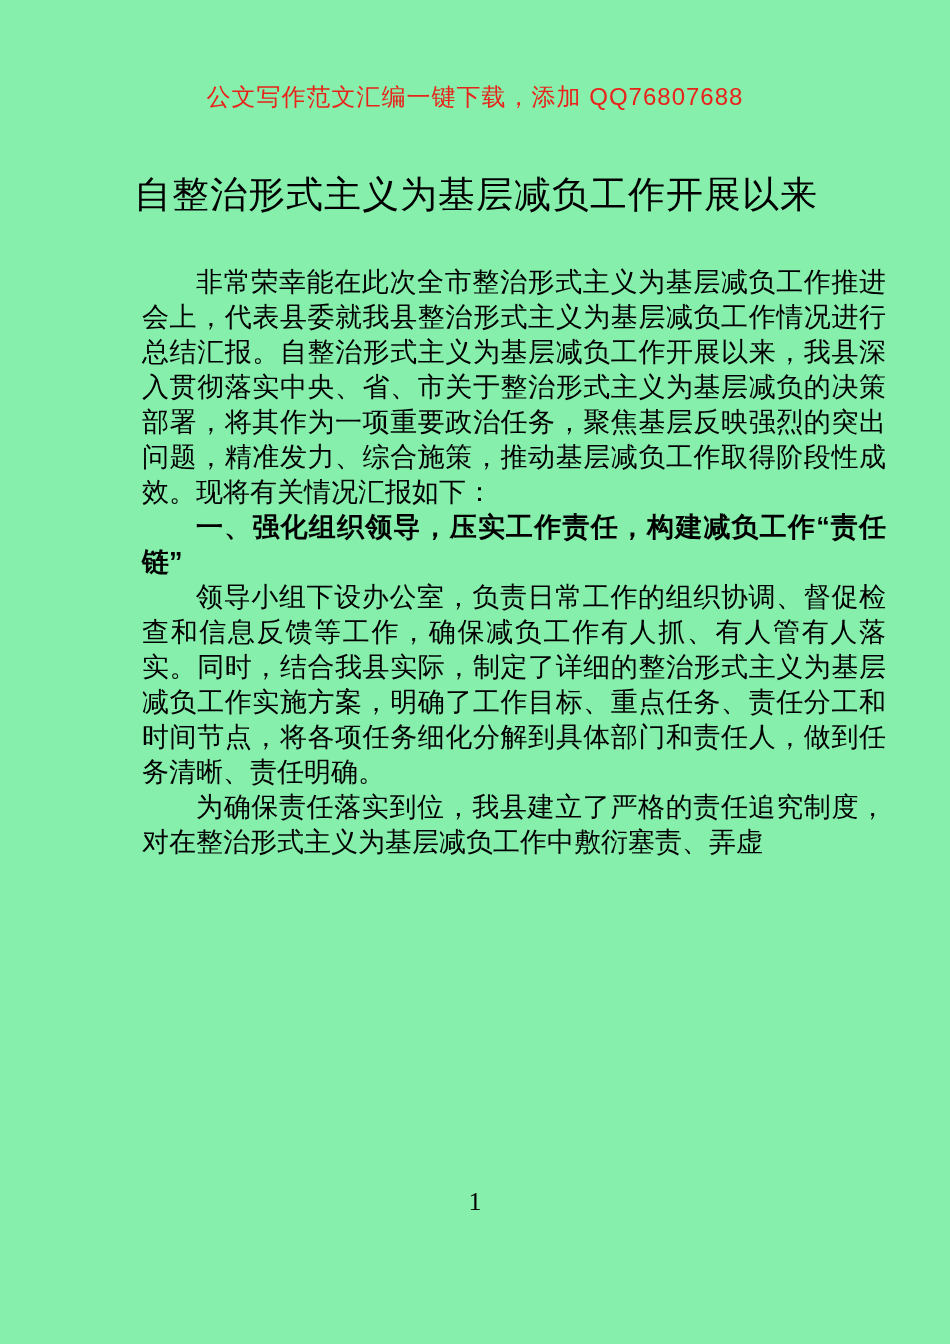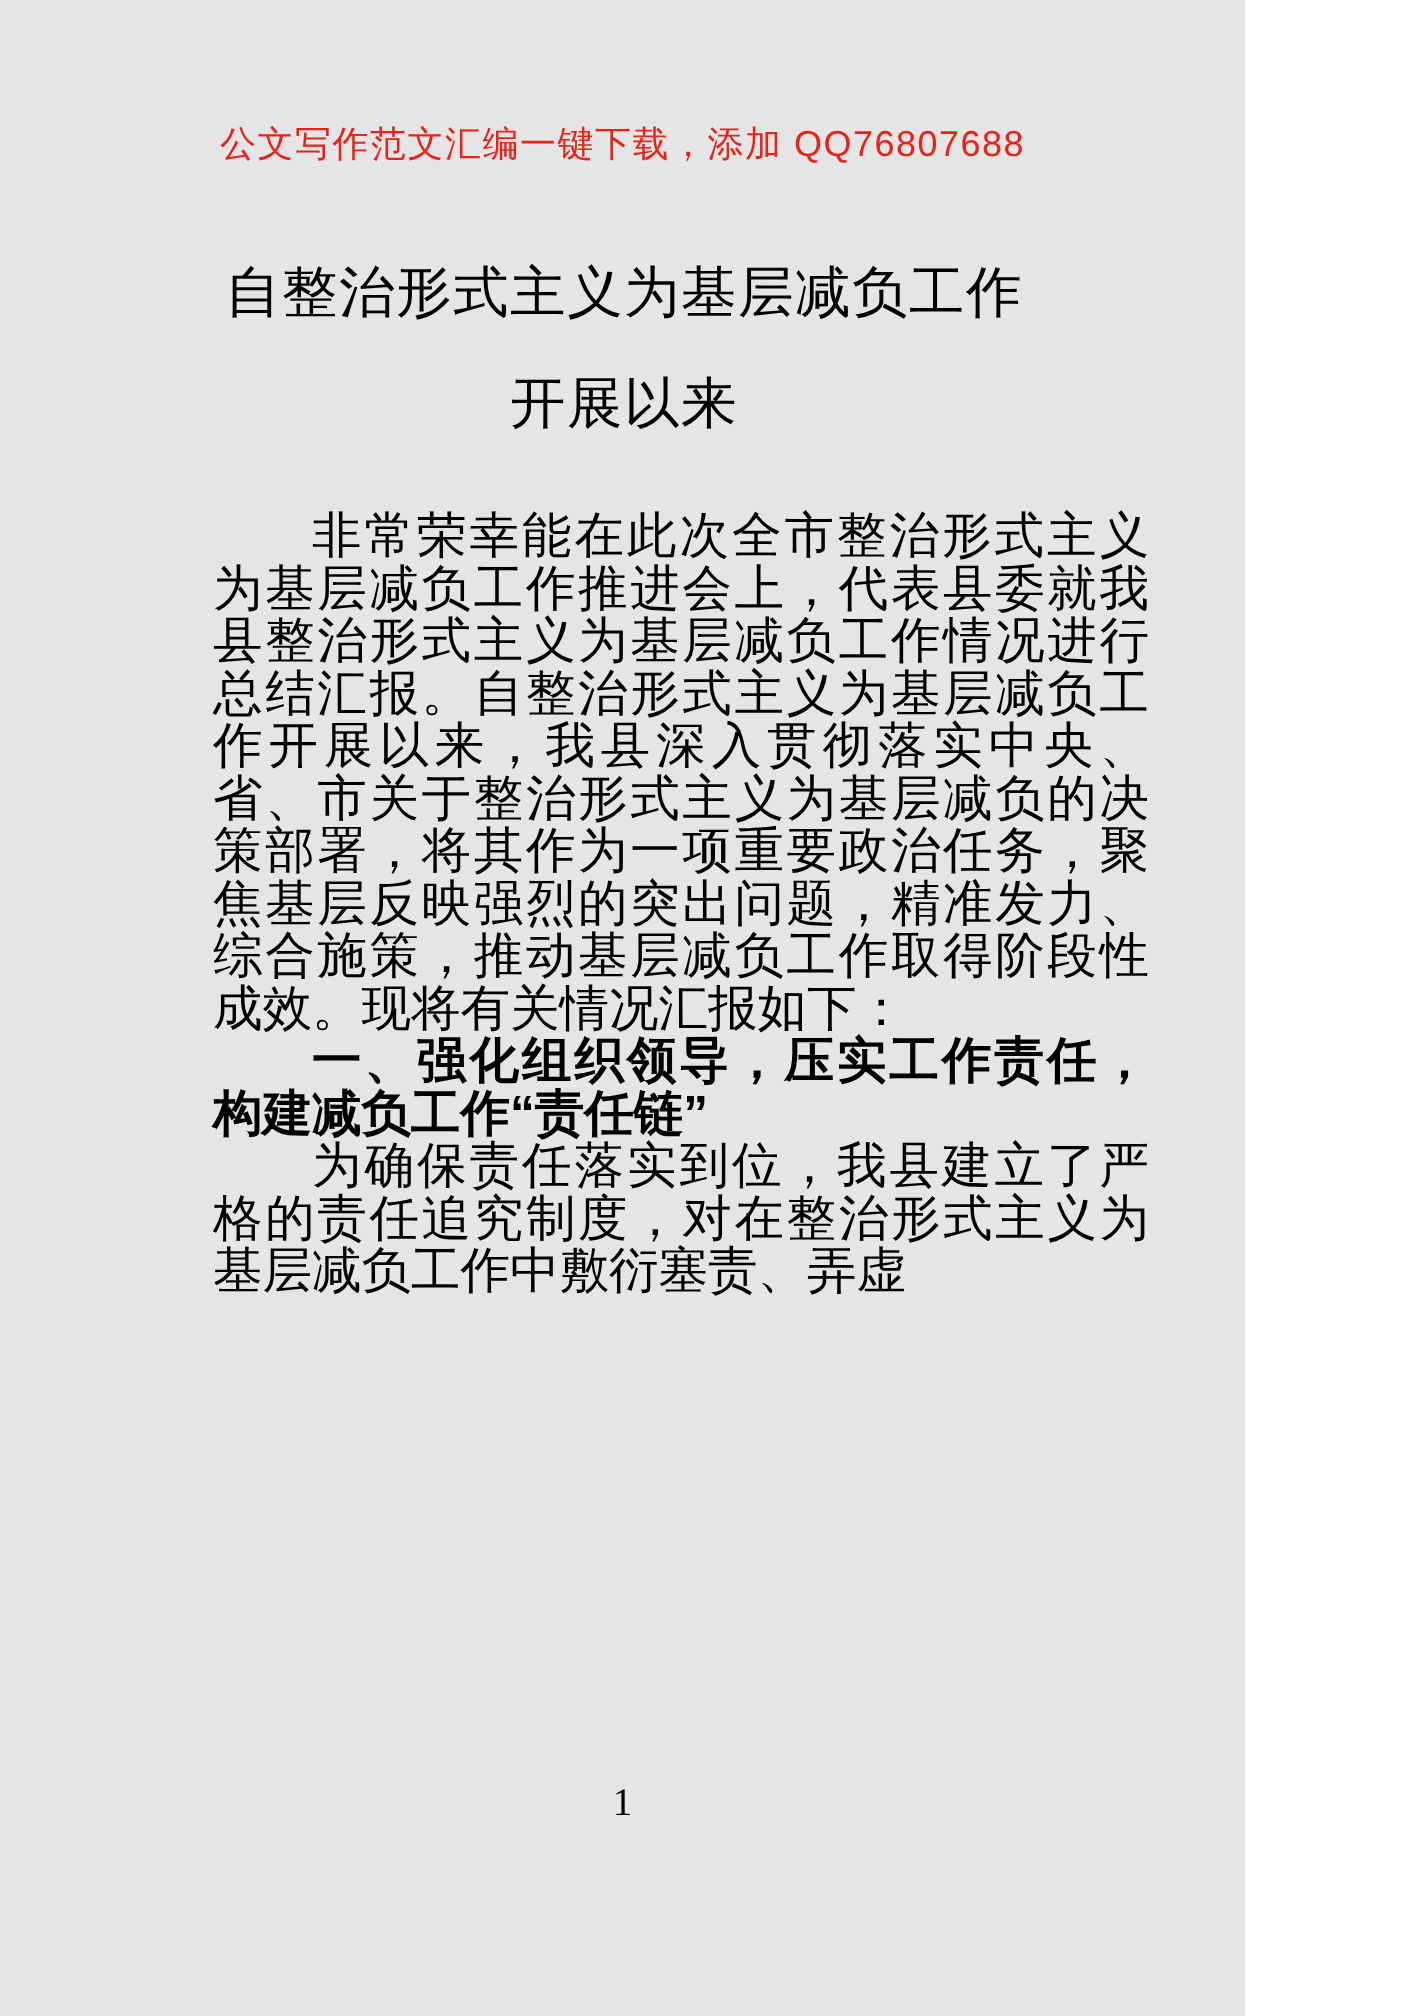--- a/index.html
+++ b/index.html
@@ -2,23 +2,23 @@
 <html><head>
 <meta charset="utf-8">
 <style>
   html, body {
     margin: 0;
     padding: 0;
     background: #ffffff;
   }
   .page {
     position: relative;
-    width: 830px;
+    width: 950px;
     height: 1344px;
-    background: #e5e5e5;
+    background: #86efac;
     color: #000000;
     font-family: "Liberation Sans", "DejaVu Sans", sans-serif;
     overflow: hidden;
     box-sizing: border-box;
   }
   .header-notice {
     margin-top: 82px;
     text-align: center;
     font-size: 24px;
     line-height: 30px;
@@ -29,21 +29,21 @@
   .doc-title {
     margin: 46px 130px 0 132px;
     font-size: 37px;
     line-height: 74px;
     text-align: center;
     font-weight: 400;
     letter-spacing: 1px;
   }
   .doc-body {
     margin: 33px 64px 0 142px;
-    font-size: 33px;
+    font-size: 27px;
     line-height: 35px;
     text-align: justify;
     text-justify: inter-ideograph;
   }
   .para {
     margin: 0;
     padding: 0;
     text-indent: 2em;
     word-break: break-all;
   }
@@ -67,18 +67,19 @@
 
 <div class="page">
 
   <div class="header-notice" style="color: rgb(232, 35, 26);">公文写作范文汇编一键下载，添加 QQ76807688</div>
 
   <h1 class="doc-title">自整治形式主义为基层减负工作开展以来</h1>
 
   <div class="doc-body">
     <p class="para">非常荣幸能在此次全市整治形式主义为基层减负工作推进会上，代表县委就我县整治形式主义为基层减负工作情况进行总结汇报。自整治形式主义为基层减负工作开展以来，我县深入贯彻落实中央、省、市关于整治形式主义为基层减负的决策部署，将其作为一项重要政治任务，聚焦基层反映强烈的突出问题，精准发力、综合施策，推动基层减负工作取得阶段性成效。现将有关情况汇报如下：</p>
     <p class="para heading">一、强化组织领导，压实工作责任，构建减负工作“责任链”</p>
+    <p class="para">领导小组下设办公室，负责日常工作的组织协调、督促检查和信息反馈等工作，确保减负工作有人抓、有人管有人落实。同时，结合我县实际，制定了详细的整治形式主义为基层减负工作实施方案，明确了工作目标、重点任务、责任分工和时间节点，将各项任务细化分解到具体部门和责任人，做到任务清晰、责任明确。</p>
     <p class="para">为确保责任落实到位，我县建立了严格的责任追究制度，对在整治形式主义为基层减负工作中敷衍塞责、弄虚</p>
   </div>
 
   <div class="page-number">1</div>
 
 </div>
 
 </body></html>

